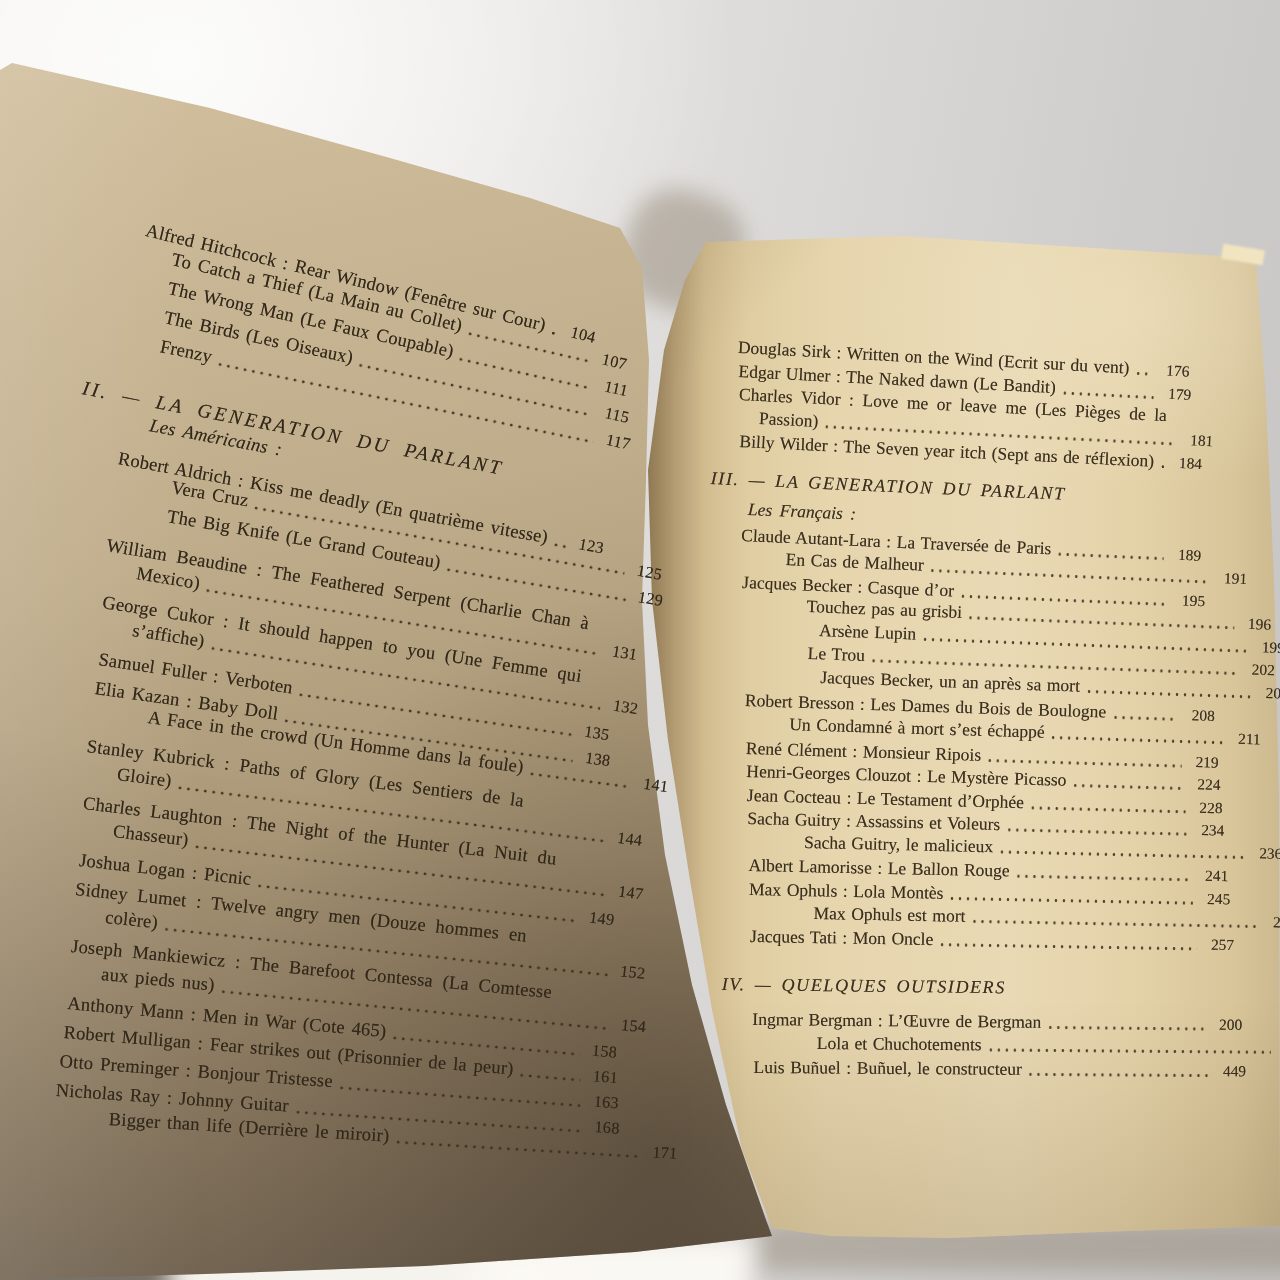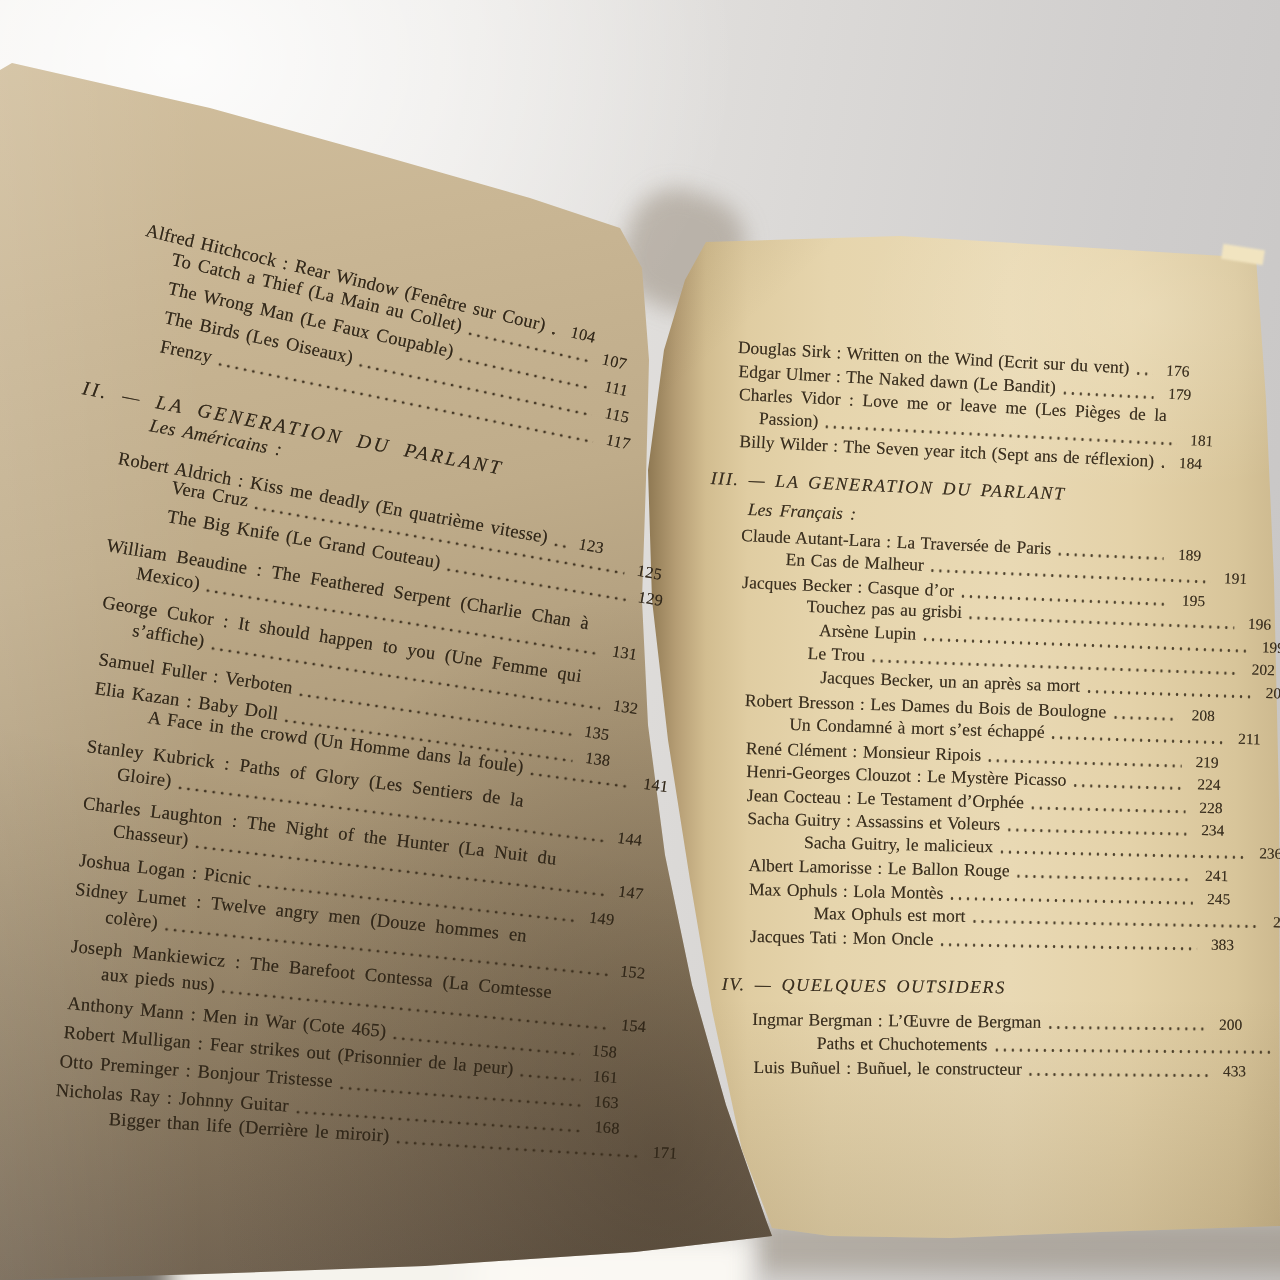--- a/index.html
+++ b/index.html
@@ -332,34 +332,34 @@
         <span class="num">245</span>
       </div>
       <div class="line" style="margin-left: 64px; width: 482.557px; transform: translateX(11.6px) rotate(1.04deg);">
         <span class="txt">Max Ophuls est mort</span>
         <span class="dots"></span>
         <span class="num">250</span>
       </div>
       <div class="line" style="margin-left: 0px; width: 483.94px; transform: translateX(12.2px) rotate(0.95deg);">
         <span class="txt">Jacques Tati : Mon Oncle</span>
         <span class="dots"></span>
-        <span class="num">383</span>
+        <span class="num">257</span>
       </div>
       <div class="line k-h1" style="margin-left: -30px; margin-top: 24px; width: 488.341px; transform: translateX(13.8px) rotate(0.66deg);">
         <span class="txt">IV. — QUELQUES OUTSIDERS</span>
       </div>
       <div class="line" style="margin-left: 0px; margin-top: 12px; width: 489.85px; transform: translateX(14.4px) rotate(0.57deg);">
         <span class="txt">Ingmar Bergman : L’Œuvre de Bergman</span>
         <span class="dots"></span>
         <span class="num">200</span>
       </div>
       <div class="line" style="margin-left: 64px; width: 491.234px; transform: translateX(14.9px) rotate(0.48deg);">
-        <span class="txt">Paths et Chuchotements</span>
+        <span class="txt">Lola et Chuchotements</span>
         <span class="dots"></span>
         <span class="num">268</span>
       </div>
       <div class="line" style="margin-left: 0px; width: 492.617px; transform: translateX(15.5px) rotate(0.39deg);">
         <span class="txt">Luis Buñuel : Buñuel, le constructeur</span>
         <span class="dots"></span>
-        <span class="num">433</span>
+        <span class="num">449</span>
       </div>
     </div>
 </div>
 
 </body></html>

